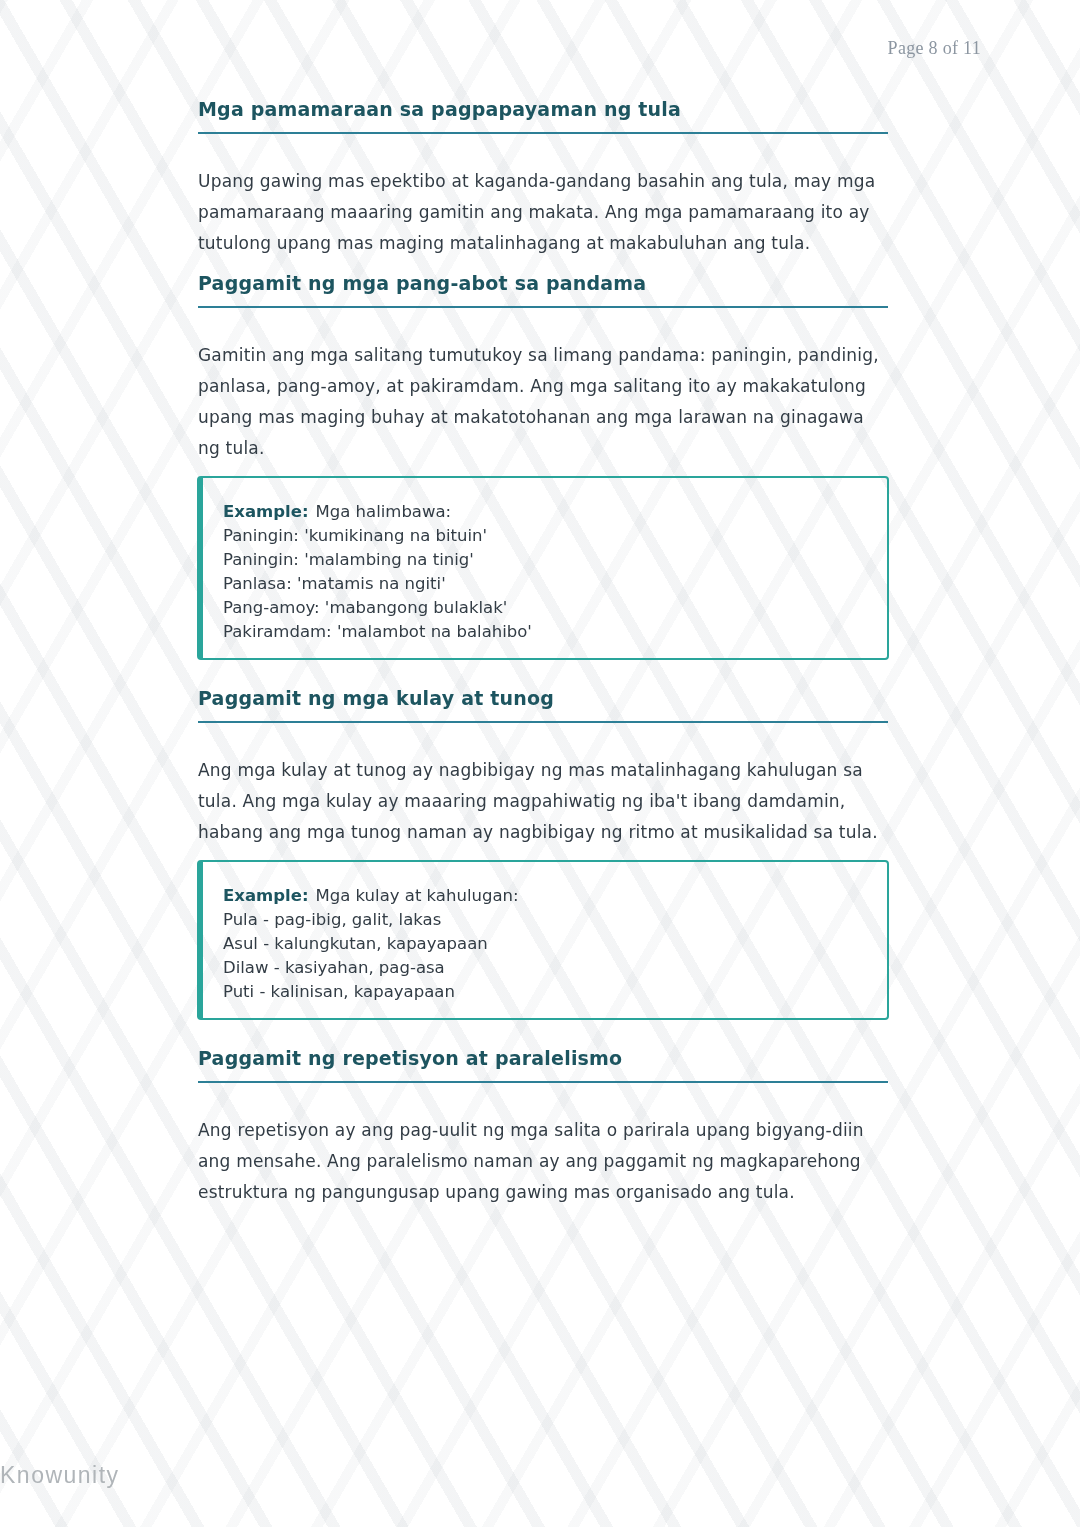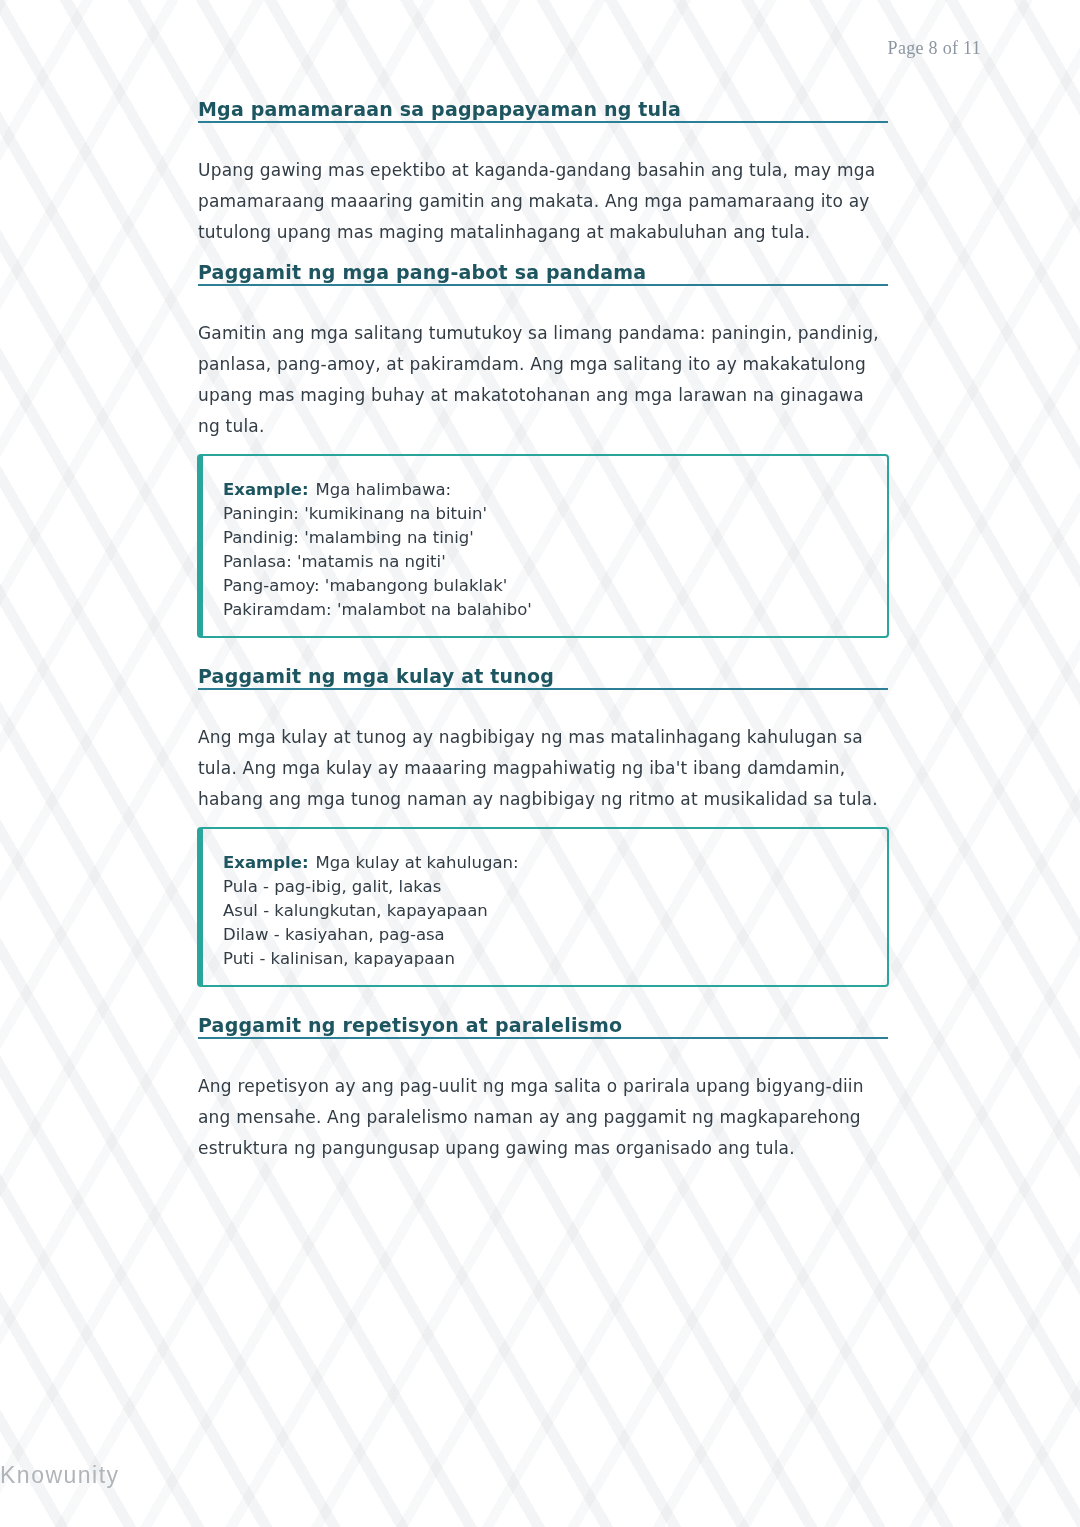--- a/index.html
+++ b/index.html
@@ -36,20 +36,21 @@
     width: 690px;
     color: #323c45;
   }
   .section-heading {
     margin: 0 0 32px 0;
     font-size: 19px;
     font-weight: bold;
     line-height: 24px;
     color: #1d5560;
     letter-spacing: 0.2px;
+    padding-bottom: 11px;
     border-bottom: 2px solid #2d7f96;
   }
   .body-paragraph {
     margin: 0 0 12px 0;
     font-size: 17px;
     line-height: 31px;
     letter-spacing: 0.2px;
     color: #323c45;
   }
   .example-box {
@@ -95,21 +96,21 @@
   <p class="body-paragraph">Upang gawing mas epektibo at kaganda-gandang basahin ang tula, may mga pamamaraang maaaring gamitin ang makata. Ang mga pamamaraang ito ay tutulong upang mas maging matalinhagang at makabuluhan ang tula.</p>
 
   <h2 class="section-heading">Paggamit ng mga pang-abot sa pandama</h2>
   <p class="body-paragraph">Gamitin ang mga salitang tumutukoy sa limang pandama: paningin, pandinig, panlasa, pang-amoy, at pakiramdam. Ang mga salitang ito ay makakatulong upang mas maging buhay at makatotohanan ang mga larawan na ginagawa ng tula.</p>
 
   <div class="example-box">
     <div>
       <span class="example-label">Example:</span><span>Mga halimbawa:</span>
     </div>
     <div>Paningin: 'kumikinang na bituin'</div>
-    <div>Pandinig: 'malambing na tinig'</div>
+    <div>Paningin: 'malambing na tinig'</div>
     <div>Panlasa: 'matamis na ngiti'</div>
     <div>Pang-amoy: 'mabangong bulaklak'</div>
     <div>Pakiramdam: 'malambot na balahibo'</div>
   </div>
 
   <h2 class="section-heading">Paggamit ng mga kulay at tunog</h2>
   <p class="body-paragraph">Ang mga kulay at tunog ay nagbibigay ng mas matalinhagang kahulugan sa tula. Ang mga kulay ay maaaring magpahiwatig ng iba't ibang damdamin, habang ang mga tunog naman ay nagbibigay ng ritmo at musikalidad sa tula.</p>
 
   <div class="example-box">
     <div>

